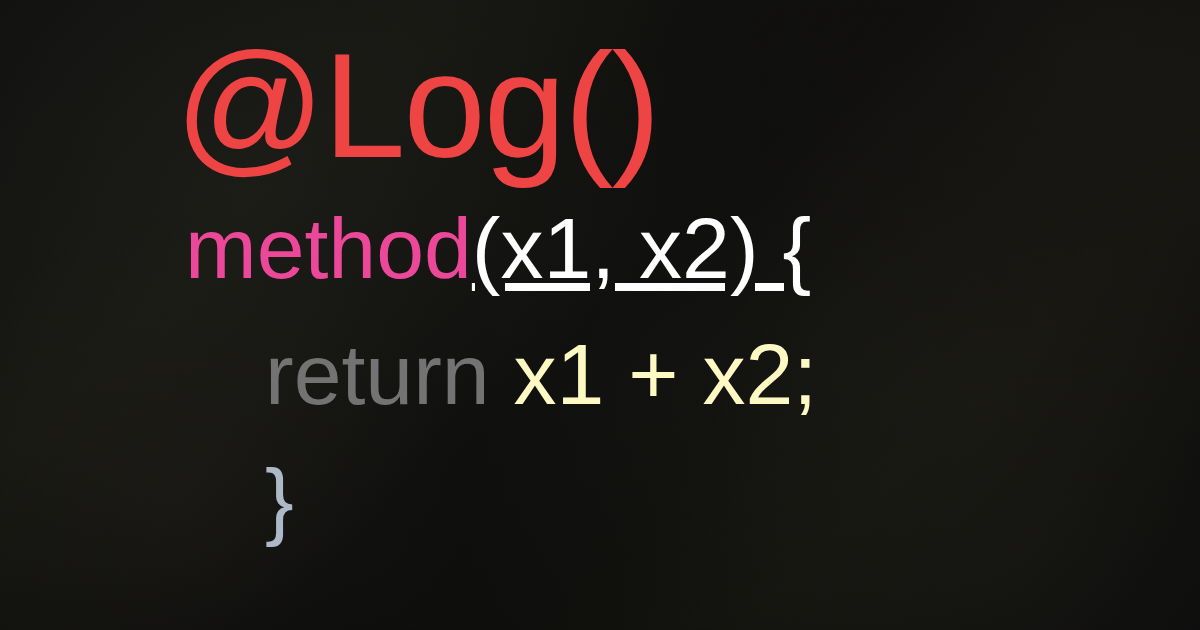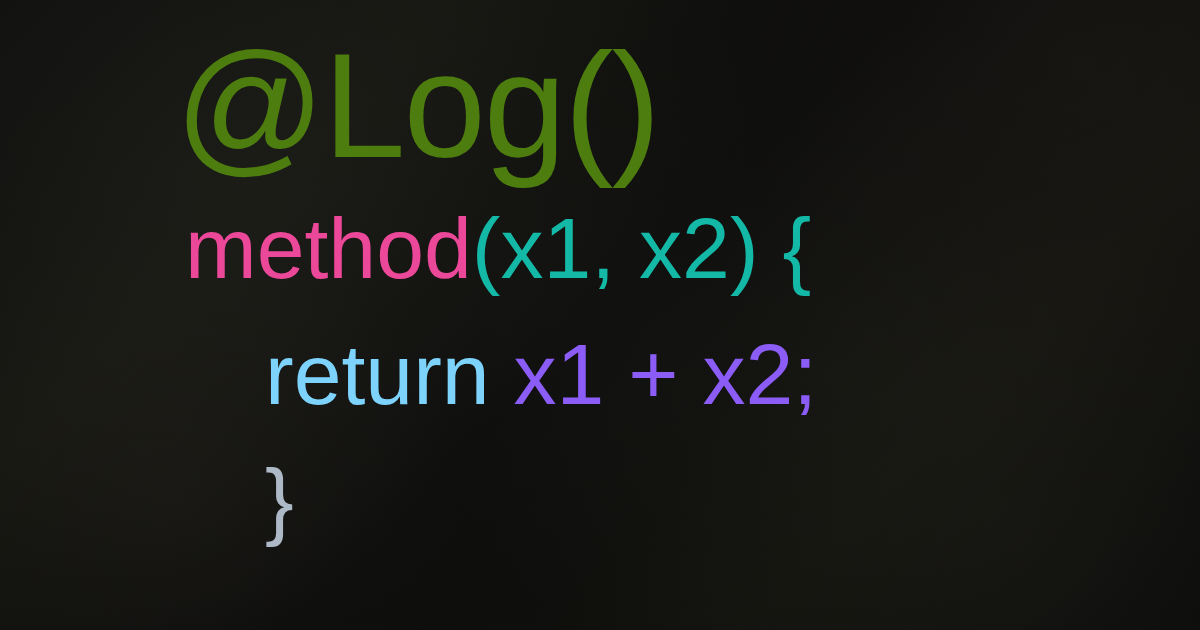--- a/index.html
+++ b/index.html
@@ -55,25 +55,25 @@
       margin-top: 18px;
       margin-left: 90px;
     }
     .line4 {
       font-size: 86px;
       font-weight: 400;
       line-height: 1.25;
       margin-top: 18px;
       margin-left: 90px;
     }
-    .c-decorator { color: #4d7c0f; }
+    .c-decorator { color: #ef4444; }
     .c-method { color: #ec4899; }
-    .c-params { color: #14b8a6; }
-    .c-keyword { color: #7dd3fc; text-align: right; }
-    .c-expr { color: #8b5cf6; }
+    .c-params { color: #ffffff; text-decoration: underline; }
+    .c-keyword { color: #737373; text-align: right; }
+    .c-expr { color: #fef9c3; }
     .c-brace { color: #aeb9c7; }
   </style>
 </head>
 <body>
 
 <div class="code-block">
   <div class="line1">
     <span class="c-decorator">@Log()</span>
   </div>
   <div class="line2">

